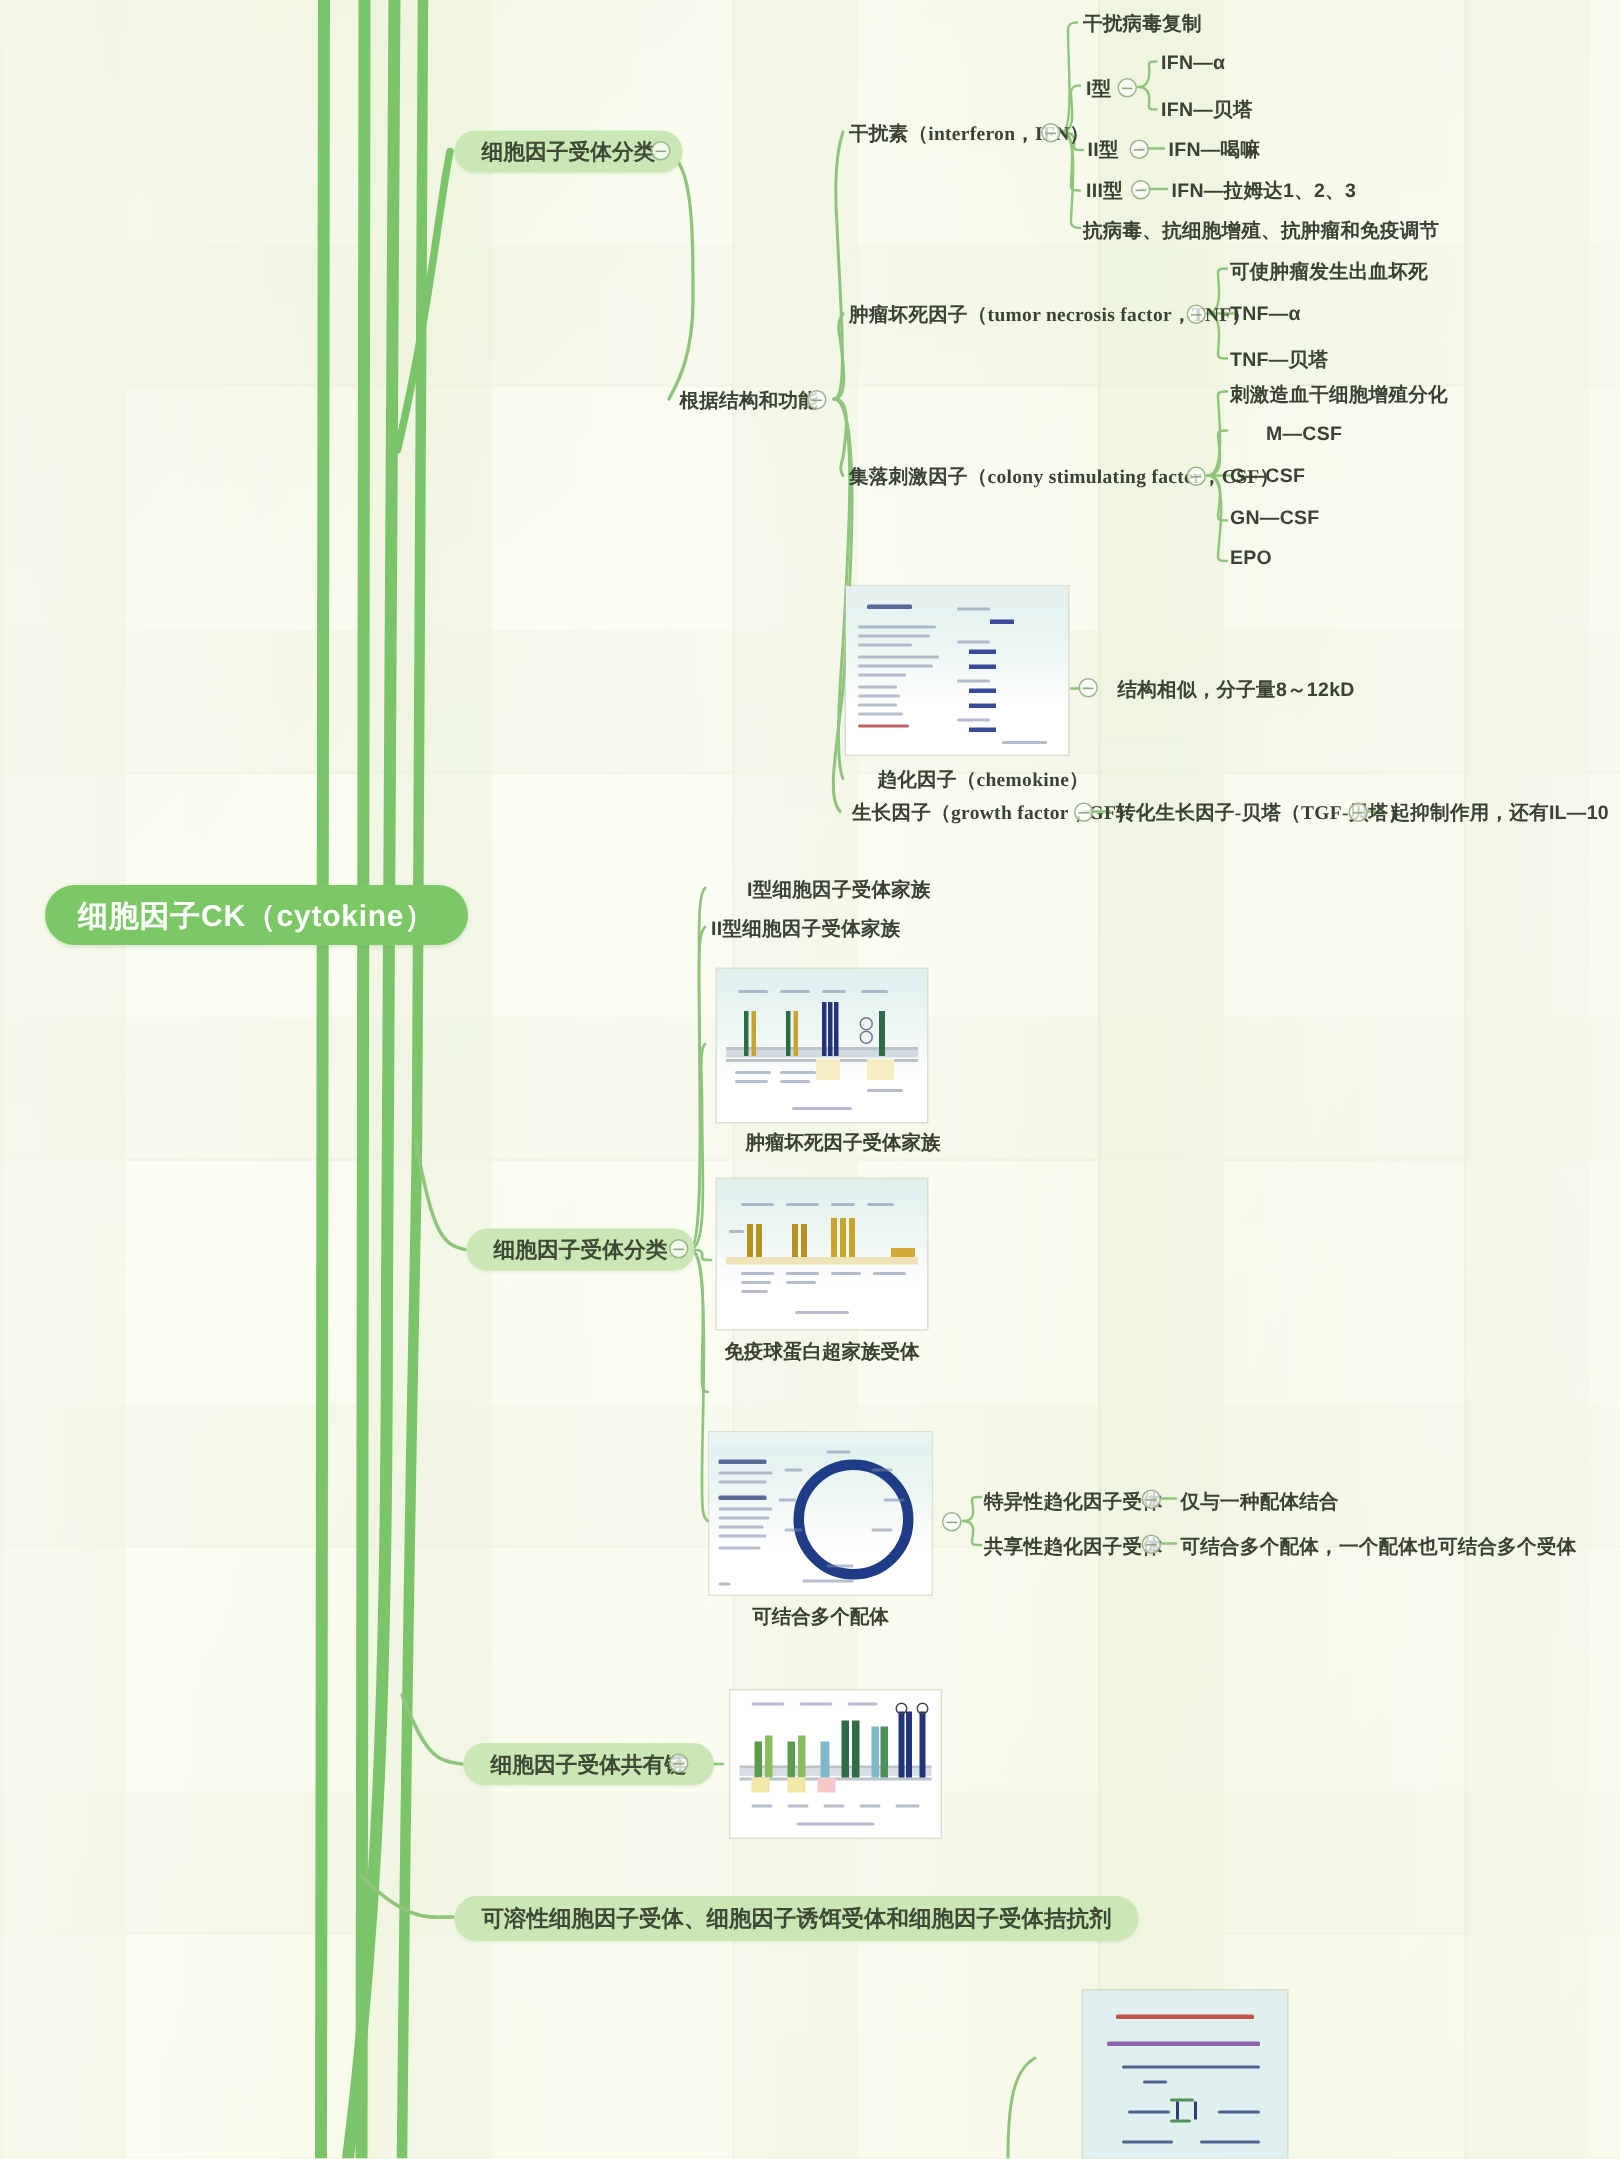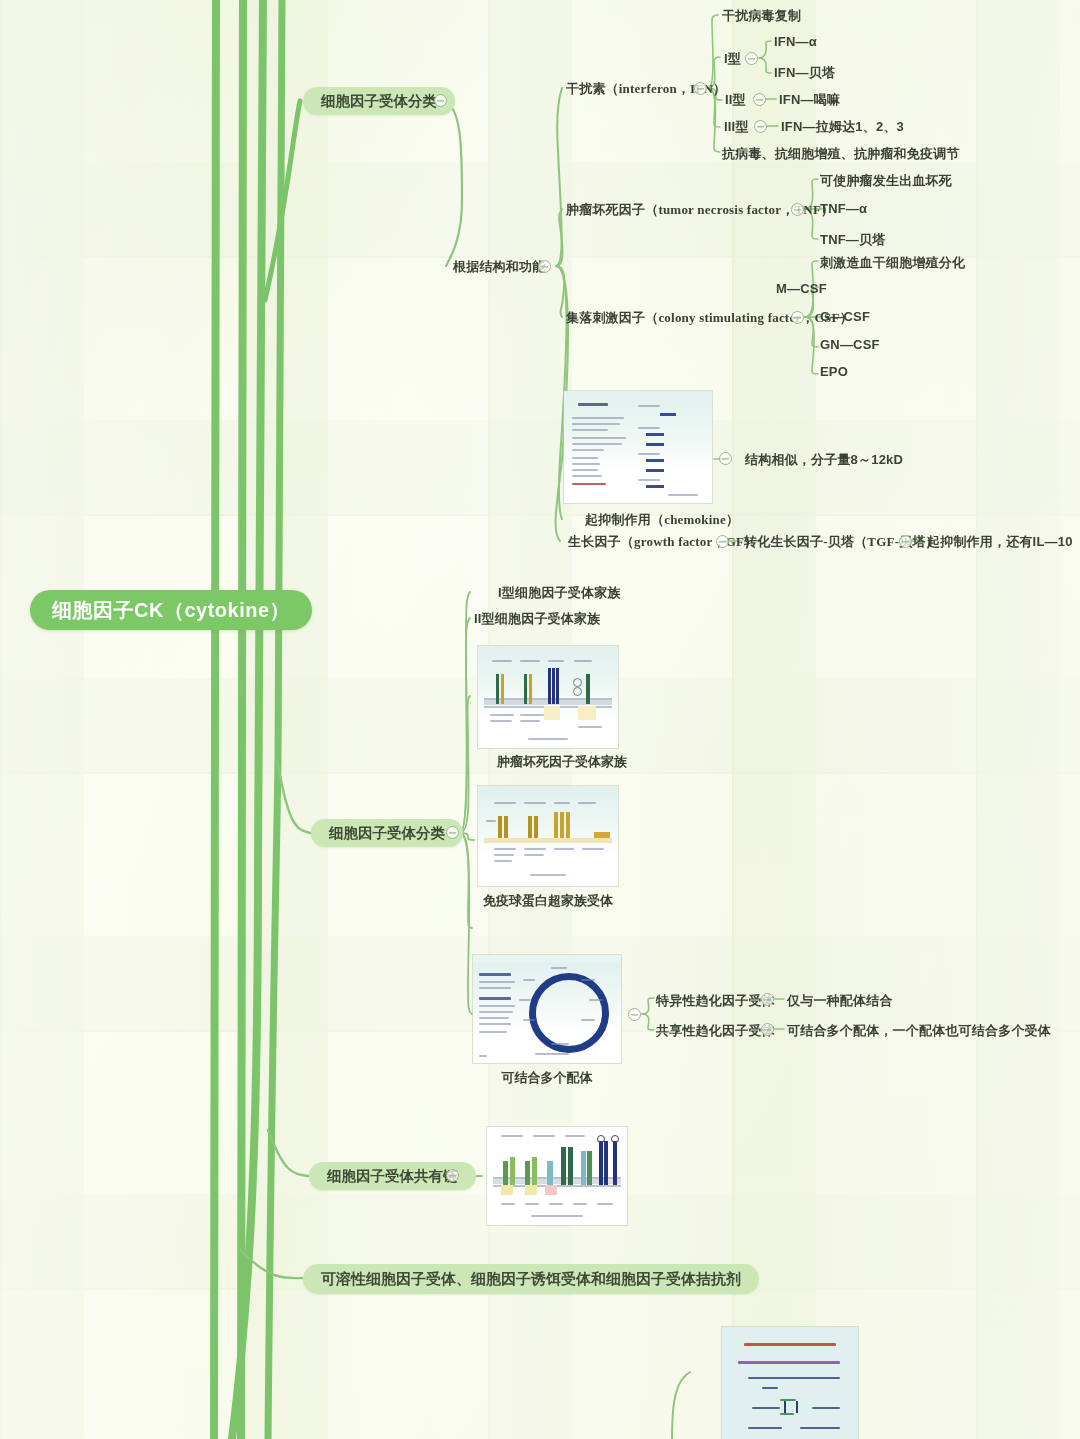--- a/index.html
+++ b/index.html
@@ -194,21 +194,21 @@
 
   <div class="leaf serif" style="left:566px;top:201px;">肿瘤坏死因子（tumor necrosis factor，TNF）</div>
   <div class="toggle" style="left:791px;top:203px;"></div>
   <div class="leaf" style="left:820px;top:172px;">可使肿瘤发生出血坏死</div>
   <div class="leaf" style="left:820px;top:201px;">TNF—α</div>
   <div class="leaf" style="left:820px;top:231px;">TNF—贝塔</div>
 
   <div class="leaf serif" style="left:566px;top:309px;">集落刺激因子（colony stimulating facter，CSF）</div>
   <div class="toggle" style="left:791px;top:311px;"></div>
   <div class="leaf" style="left:820px;top:254px;">刺激造血干细胞增殖分化</div>
-  <div class="leaf" style="left:776px;top:281px;">M—CSF</div>
+  <div class="leaf" style="left:844px;top:281px;">M—CSF</div>
   <div class="leaf" style="left:820px;top:309px;">G—CSF</div>
   <div class="leaf" style="left:820px;top:337px;">GN—CSF</div>
   <div class="leaf" style="left:820px;top:364px;">EPO</div>
 
   <div class="fig" style="left:564px;top:391px;width:148px;height:112px;">
     <div class="sky"></div>
     <div style="position:absolute;left:0;top:0;width:100%;height:14px;background:#e6f2f0;"></div>
     <div class="txtb" style="left:14px;top:12px;width:30px;height:3px;"></div>
     <div class="txt" style="left:8px;top:26px;width:52px;"></div>
     <div class="txt" style="left:8px;top:32px;width:48px;"></div>
@@ -228,21 +228,21 @@
     <div class="arrow" style="left:82px;top:52px;width:18px;"></div>
     <div class="txt" style="left:74px;top:62px;width:22px;"></div>
     <div class="arrow" style="left:82px;top:68px;width:18px;"></div>
     <div class="arrow" style="left:82px;top:78px;width:18px;"></div>
     <div class="txt" style="left:74px;top:88px;width:22px;"></div>
     <div class="arrow" style="left:82px;top:94px;width:18px;"></div>
     <div class="txt" style="left:104px;top:103px;width:30px;"></div>
   </div>
   <div class="toggle" style="left:719px;top:452px;"></div>
   <div class="leaf" style="left:745px;top:451px;">结构相似，分子量8～12kD</div>
-  <div class="leaf serif" style="left:585px;top:511px;">起抑制作用（chemokine）</div>
+  <div class="leaf serif" style="left:585px;top:511px;">趋化因子（chemokine）</div>
 
   <div class="leaf serif" style="left:568px;top:533px;">生长因子（growth factor，GF）</div>
   <div class="toggle" style="left:716px;top:535px;"></div>
   <div class="leaf serif" style="left:744px;top:533px;">转化生长因子-贝塔（TGF-贝塔）</div>
   <div class="toggle" style="left:899px;top:535px;"></div>
   <div class="leaf" style="left:927px;top:533px;">起抑制作用，还有IL—10</div>
 
   <div class="pill branch" style="left:311px;top:819px;">细胞因子受体分类</div>
   <div class="toggle" style="left:446px;top:826px;"></div>
 

